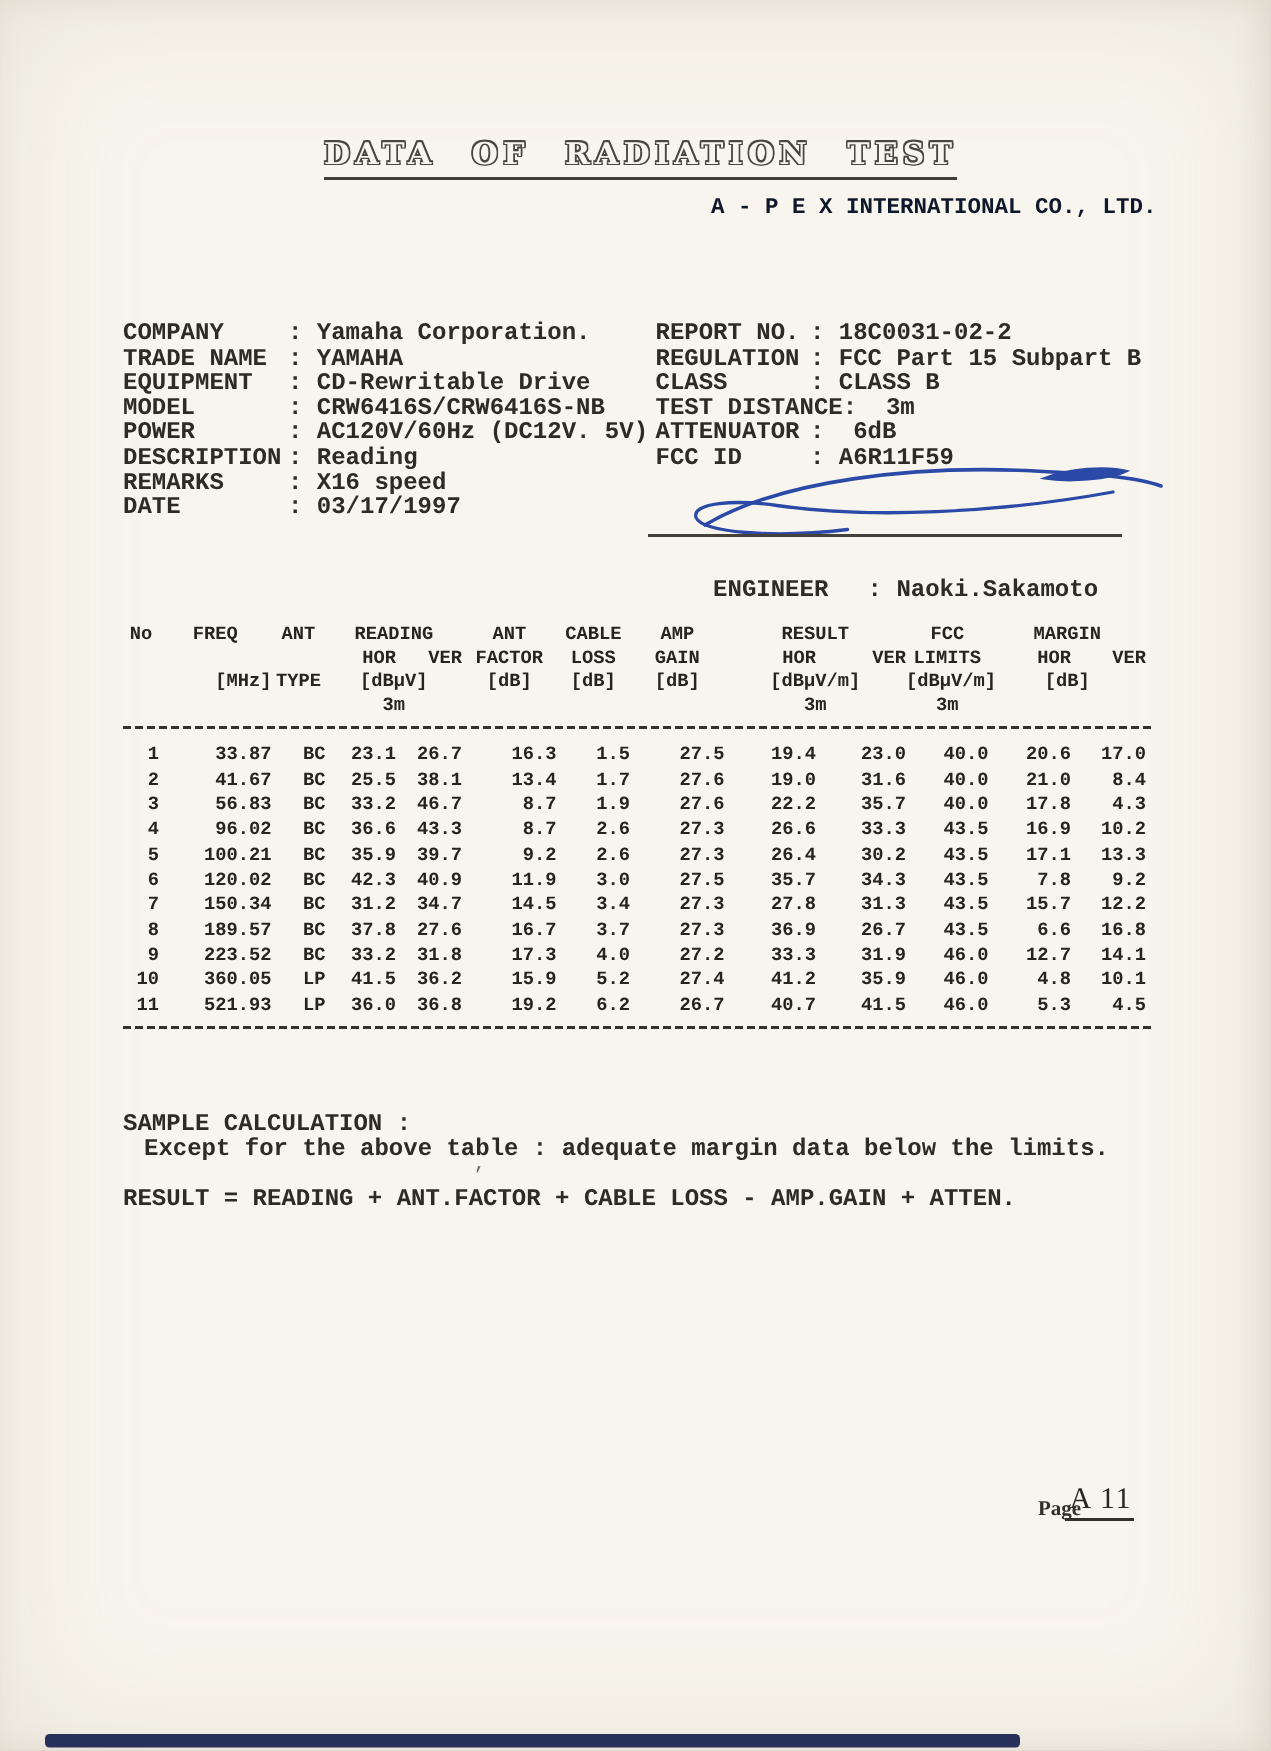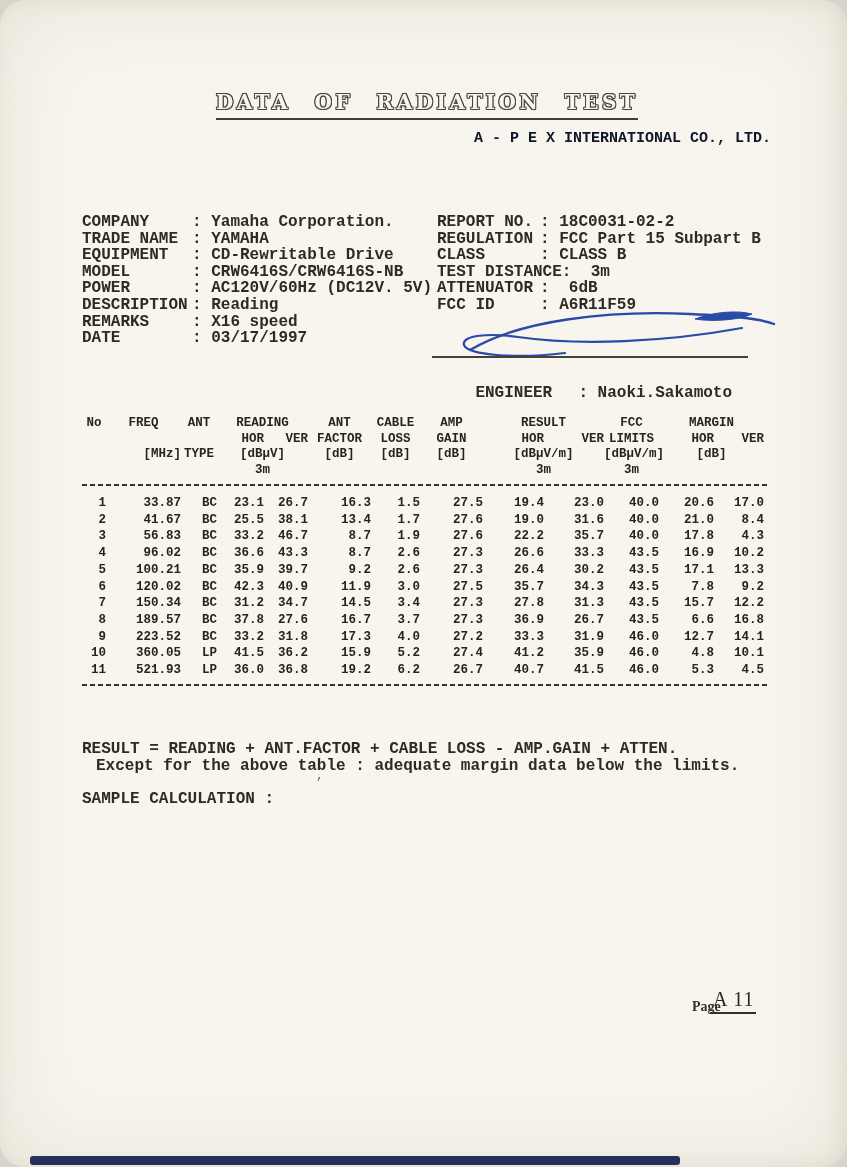--- a/index.html
+++ b/index.html
@@ -6,21 +6,20 @@
   html,body{margin:0;padding:0;background:#d8d4cc;}
   .page{
     position:relative;
     width:847px;height:1167px;
     margin:0 auto;
     background:#f8f5ee;
     box-shadow:inset 0 0 90px rgba(190,178,155,.28), inset -6px 0 18px rgba(185,175,155,.25);
     font-family:"Liberation Mono","DejaVu Sans Mono",monospace;
     color:#2e2a25;
     overflow:hidden;
-    border-radius:25px;
   }
   .abs{position:absolute;}
   
   .doc-title{
     left:216px;top:90px;
     font-family:"DejaVu Serif","Liberation Serif",serif;
     font-size:20px;font-weight:bold;
     letter-spacing:3.5px;word-spacing:13px;
     color:#f8f5ee;
     text-shadow:-1px -1px 0 #4a4540,1px -1px 0 #4a4540,-1px 1px 0 #4a4540,1px 1px 0 #4a4540,0 1px 0 #4a4540,0 -1px 0 #4a4540,1px 0 0 #4a4540,-1px 0 0 #4a4540;
@@ -353,22 +352,22 @@
             <td>5.3</td>
             <td>4.5</td>
           </tr>
         </tbody>
     </table>
   </div>
 
   <div class="abs dash-line" style="top:684px;"></div>
 
   <div class="abs notes">
+    <div>SAMPLE CALCULATION :</div>
     <div>RESULT = READING + ANT.FACTOR + CABLE LOSS - AMP.GAIN + ATTEN.</div>
-    <div>SAMPLE CALCULATION :</div>
   </div>
   <div class="abs except">Except for the above table : adequate margin data below the limits.</div>
   <div class="abs stray">,</div>
 
   <div class="abs pg-label">Page</div>
   <div class="abs pg-num">A 11</div>
   <div class="abs pg-underline"></div>
 
   <div class="abs scan-bar"></div>
 

